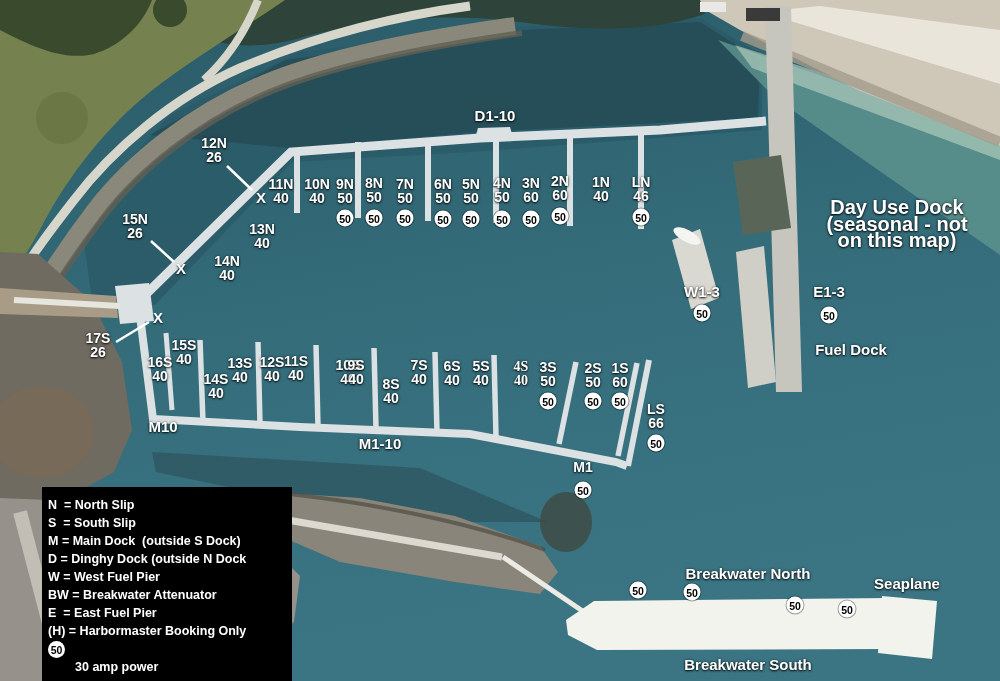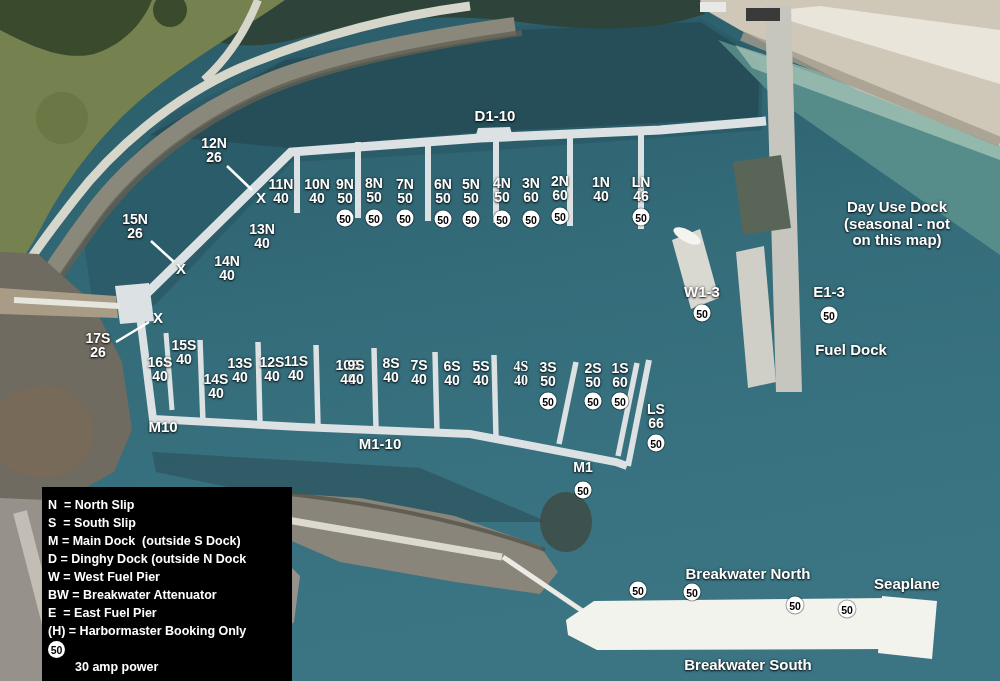--- a/index.html
+++ b/index.html
@@ -4,21 +4,21 @@
 <style>
   html,body{margin:0;padding:0;background:#222;}
   #stage{position:relative;width:1000px;height:681px;overflow:hidden;
          font-family:"Liberation Sans",sans-serif;}
   #terrain{position:absolute;left:0;top:0;width:1000px;height:681px;display:block;}
   #labels-layer{position:absolute;left:0;top:0;width:1000px;height:681px;}
   .lbl{position:absolute;color:#fff;font-weight:bold;font-size:14px;line-height:14px;
        text-align:center;transform:translateX(-50%);white-space:nowrap;
        text-shadow:0 1px 2px rgba(0,0,0,.85),0 0 3px rgba(0,0,0,.6);}
   .lbl.region{font-size:15px;line-height:15px;}
-  .lbl.note{font-size:15px;line-height:16.5px;}
+  .lbl.note{font-size:20px;line-height:16.5px;}
   .badge{position:absolute;width:17px;height:17px;border-radius:50%;background:#fff;color:#000;
          font-size:10.5px;font-weight:bold;display:flex;align-items:center;justify-content:center;
          transform:translate(-50%,-50%);box-shadow:0 0 0 1px rgba(0,0,0,.35);}
   .xmark{position:absolute;color:#fff;font-weight:bold;font-size:15px;line-height:15px;
          transform:translate(-50%,-50%);text-shadow:0 1px 2px rgba(0,0,0,.85);}
   #legend{position:absolute;left:42px;top:487px;width:250px;height:204px;background:#000;
           color:#fff;box-sizing:border-box;padding:9px 6px 0 6px;font-size:12.5px;
           font-weight:bold;line-height:18px;}
   .legend-row{white-space:pre;}
   #legend-amp-row{display:flex;align-items:center;gap:5px;margin-top:1px;}
@@ -219,21 +219,21 @@
         <div>40</div>
       </div>
       <div class="lbl slip" style="left: 332px; top: 358px; padding-left: 32px;">
         <div>10S</div>
         <div>40</div>
       </div>
       <div class="lbl slip" style="left: 356px; top: 358px;">
         <div>9S</div>
         <div>40</div>
       </div>
-      <div class="lbl slip" style="left: 391px; top: 356px;">
+      <div class="lbl slip" style="left: 391px; top: 377px;">
         <div>8S</div>
         <div>40</div>
       </div>
       <div class="lbl slip" style="left: 419px; top: 358px;">
         <div>7S</div>
         <div>40</div>
       </div>
       <div class="lbl slip" style="left: 452px; top: 359px;">
         <div>6S</div>
         <div>40</div>

